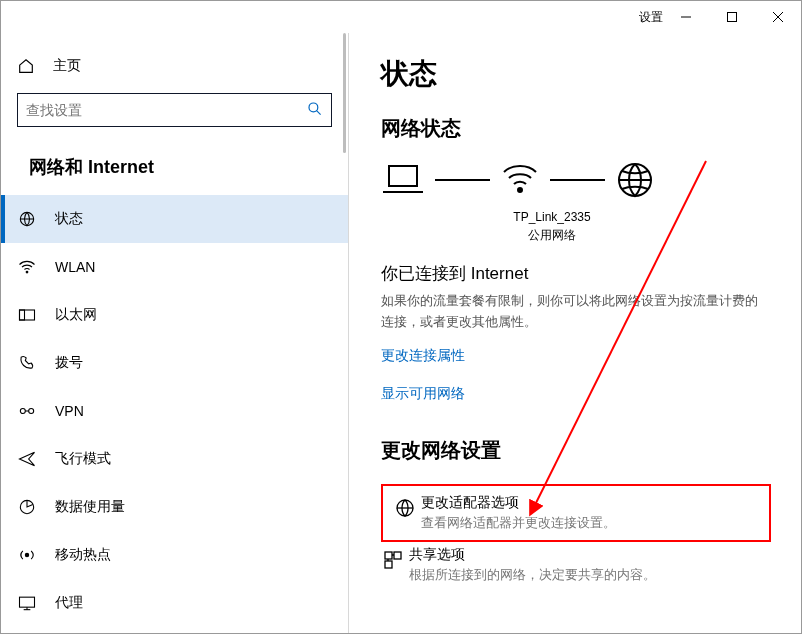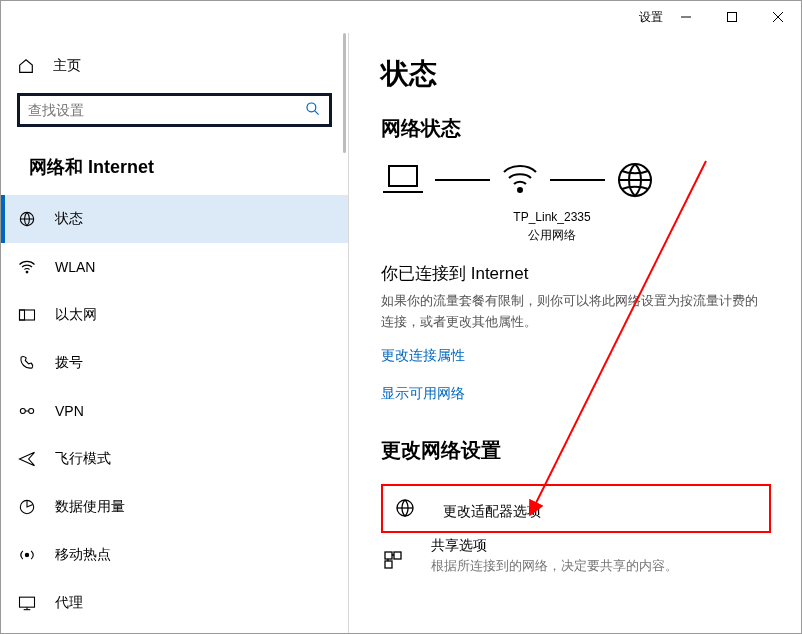--- a/index.html
+++ b/index.html
@@ -57,21 +57,21 @@
   .home-row {
     display: flex;
     align-items: center;
     padding: 12px 16px 18px 16px;
     gap: 18px;
   }
   .home-row .icon-cell { width: 18px; display: flex; justify-content: center; }
   .home-row .label {}
   .search-wrap { padding: 0 16px 18px 16px; }
   .search-box {
-    border: 3px solid #0f172a;
+    border: 1px solid #0f172a;
     height: 34px;
     display: flex;
     align-items: center;
     padding: 0 8px;
   }
   .search-input {
     flex: 1;
     border: none;
     outline: none;
     font-size: 14px;
@@ -147,24 +147,23 @@
     width: 130px;
     line-height: 1.5;
   }
   .section-block { margin-top: 18px; }
   .section-title { font-size: 17px; font-weight: 400; margin-bottom: 6px; }
   .section-desc { font-size: 13px; color: #555; line-height: 1.6; margin-bottom: 14px; max-width: 380px; }
   .link-text { color: #0067c0; font-size: 14px; display: block; margin-bottom: 20px;}
   h2.change-header { font-size: 20px; font-weight: 600; margin-top: 34px; margin-bottom: 20px; }
   .option-row {
     display: flex;
-    gap: 24px;
+    gap: 2px;
     padding: 2px 0;
     margin-bottom: 18px;
-    align-items: flex-end;
   }
   .option-icon { width: 26px; padding-top: 2px; }
   .option-texts { flex: 1; }
   .option-title { font-size: 14px; margin-bottom: 2px; }
   .option-desc { font-size: 13px; color: #777; }
   .highlight-red {
     border: 2px solid #f00;
     padding: 6px 10px 6px 10px;
   }
   
@@ -374,20 +373,21 @@
       <div class="option-row" style="margin-bottom:0">
         <span class="option-icon">
           <svg width="24" height="24" viewBox="0 0 24 24" fill="none" stroke="#000" stroke-width="1.3">
               <circle cx="12" cy="12" r="8"></circle>
               <line x1="4" y1="12" x2="20" y2="12"></line>
               <path d="M12 4 C8 8 8 16 12 20 C16 16 16 8 12 4"></path>
             </svg>
         </span>
         <div class="option-texts">
           <div class="option-title">更改适配器选项</div>
+          <div class="option-desc">查看网络适配器并更改连接设置。</div>
         </div>
       </div>
     </div>
 
     <div class="option-row" style="margin-top:2px">
       <span class="option-icon">
         <svg width="24" height="24" viewBox="0 0 24 24" fill="none" stroke="#000" stroke-width="1.3">
             <rect x="4" y="4" width="7" height="7"></rect>
             <rect x="13" y="4" width="7" height="7"></rect>
             <rect x="4" y="13" width="7" height="7"></rect>

